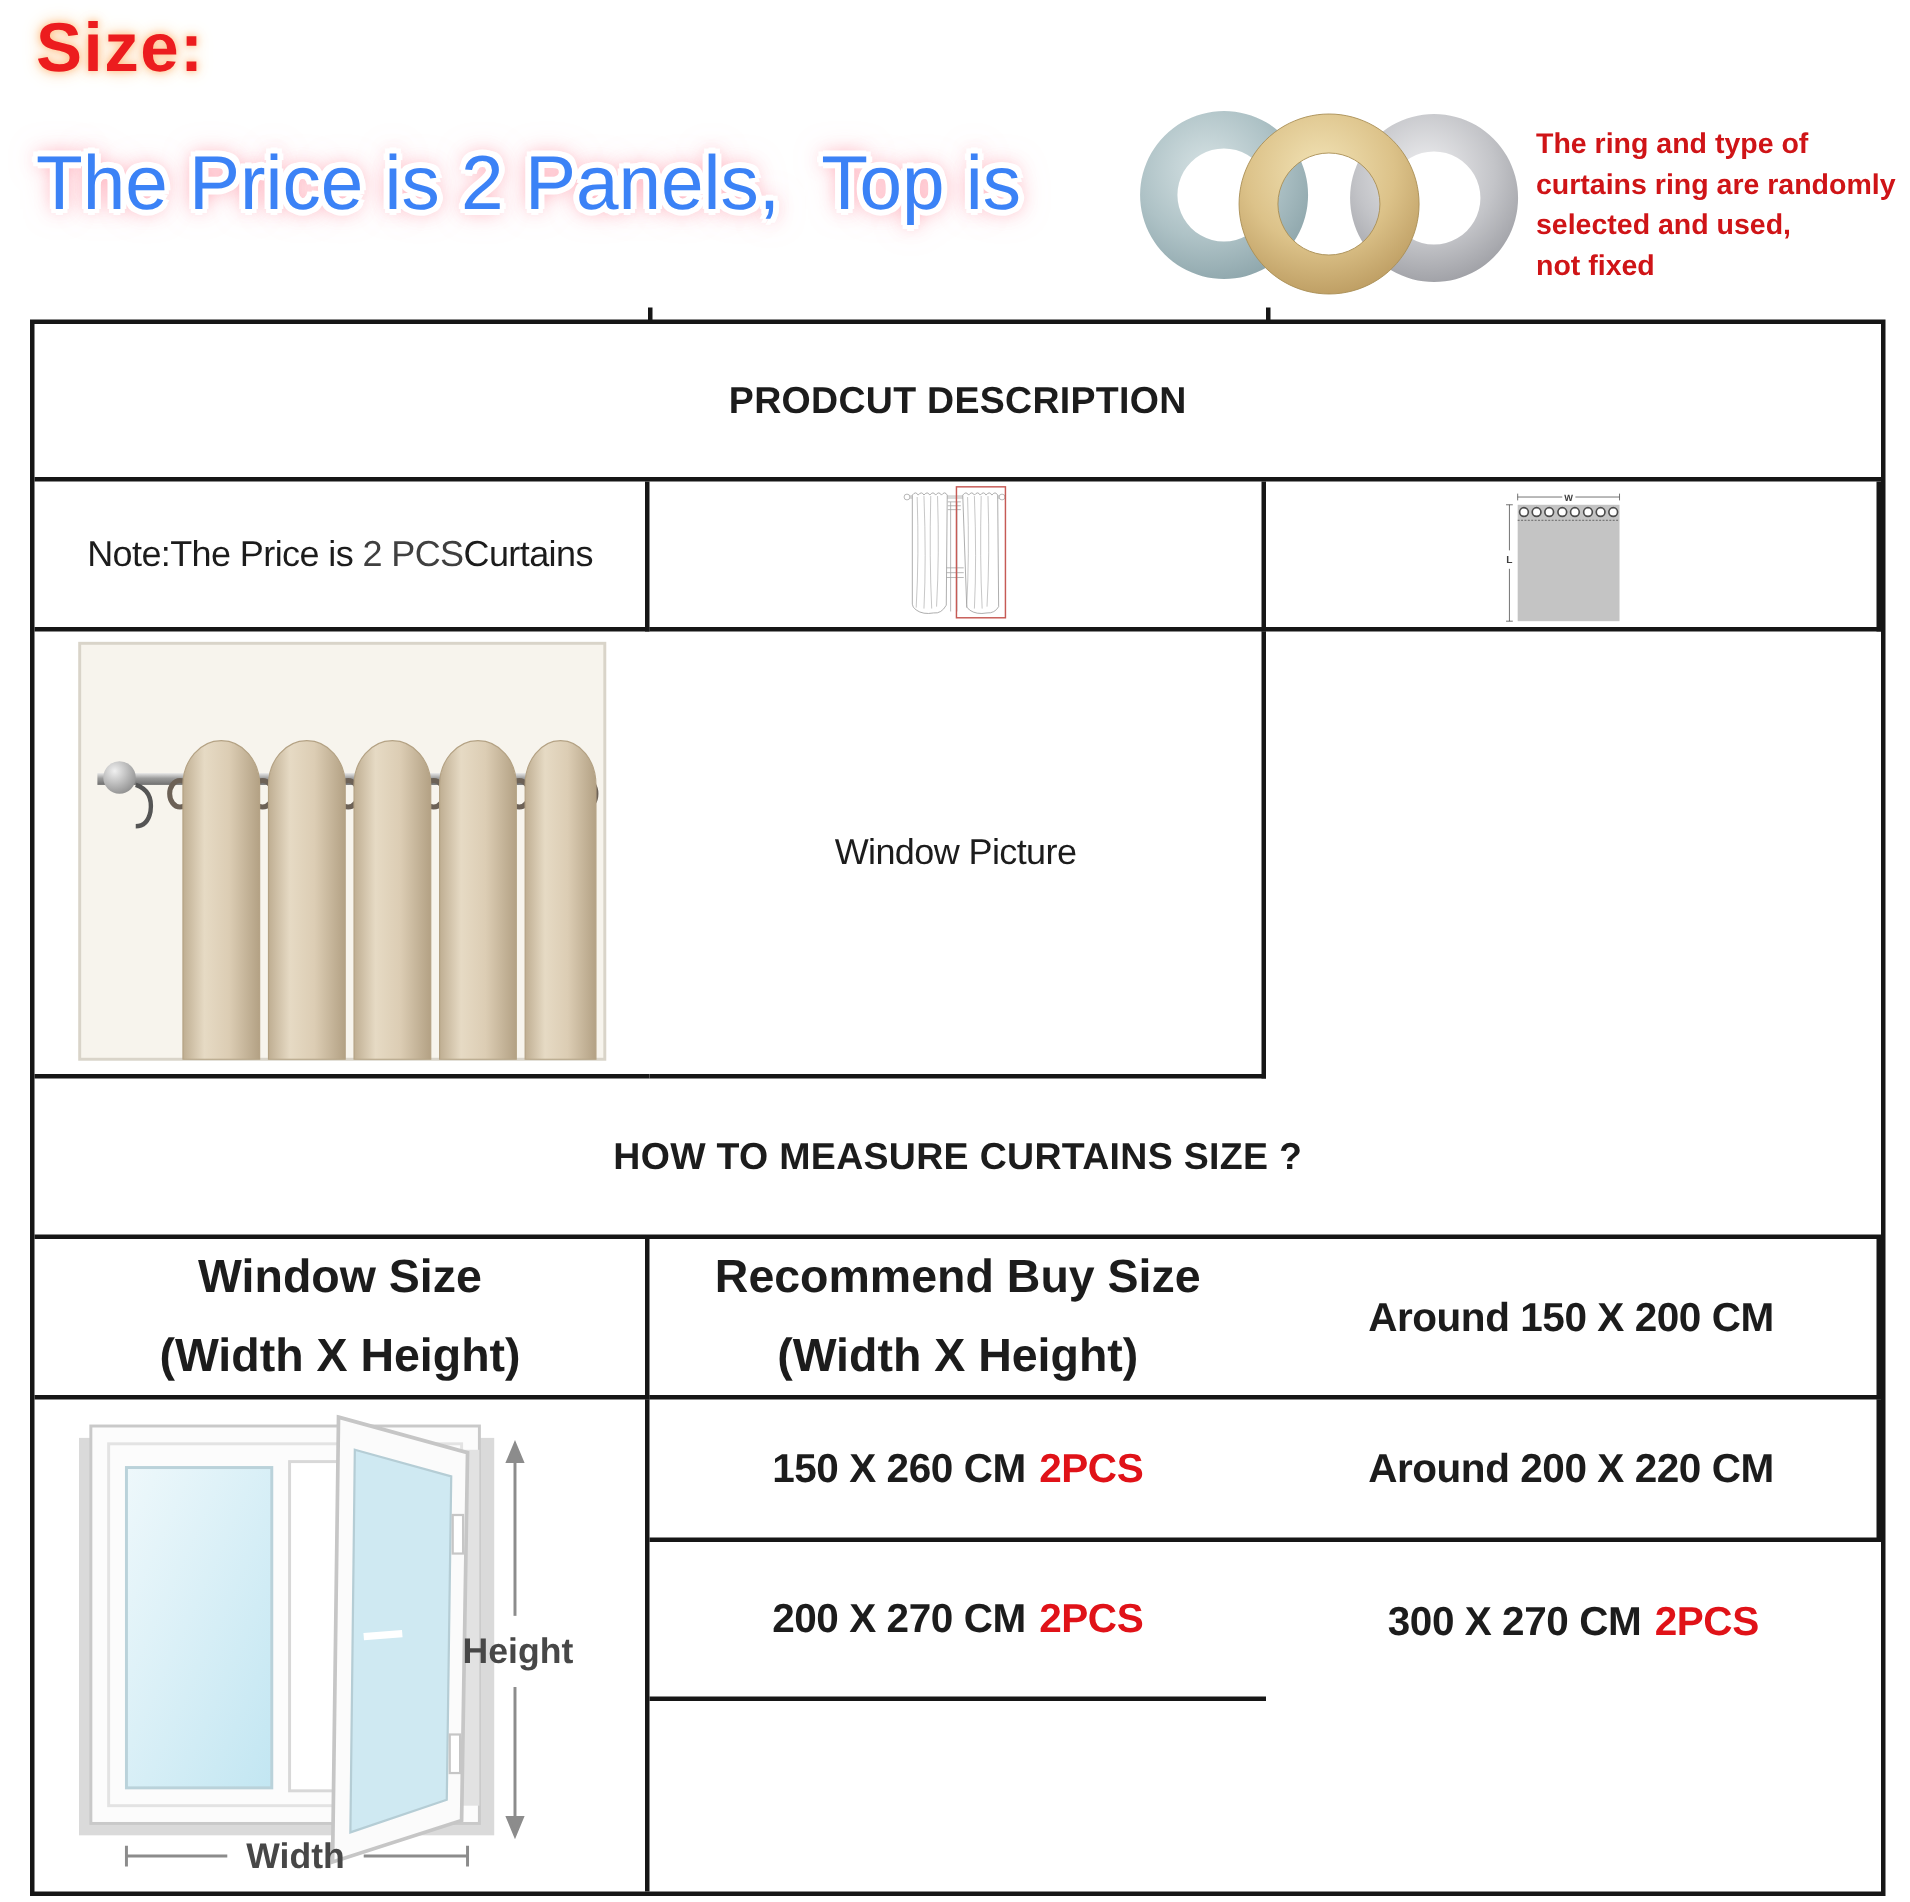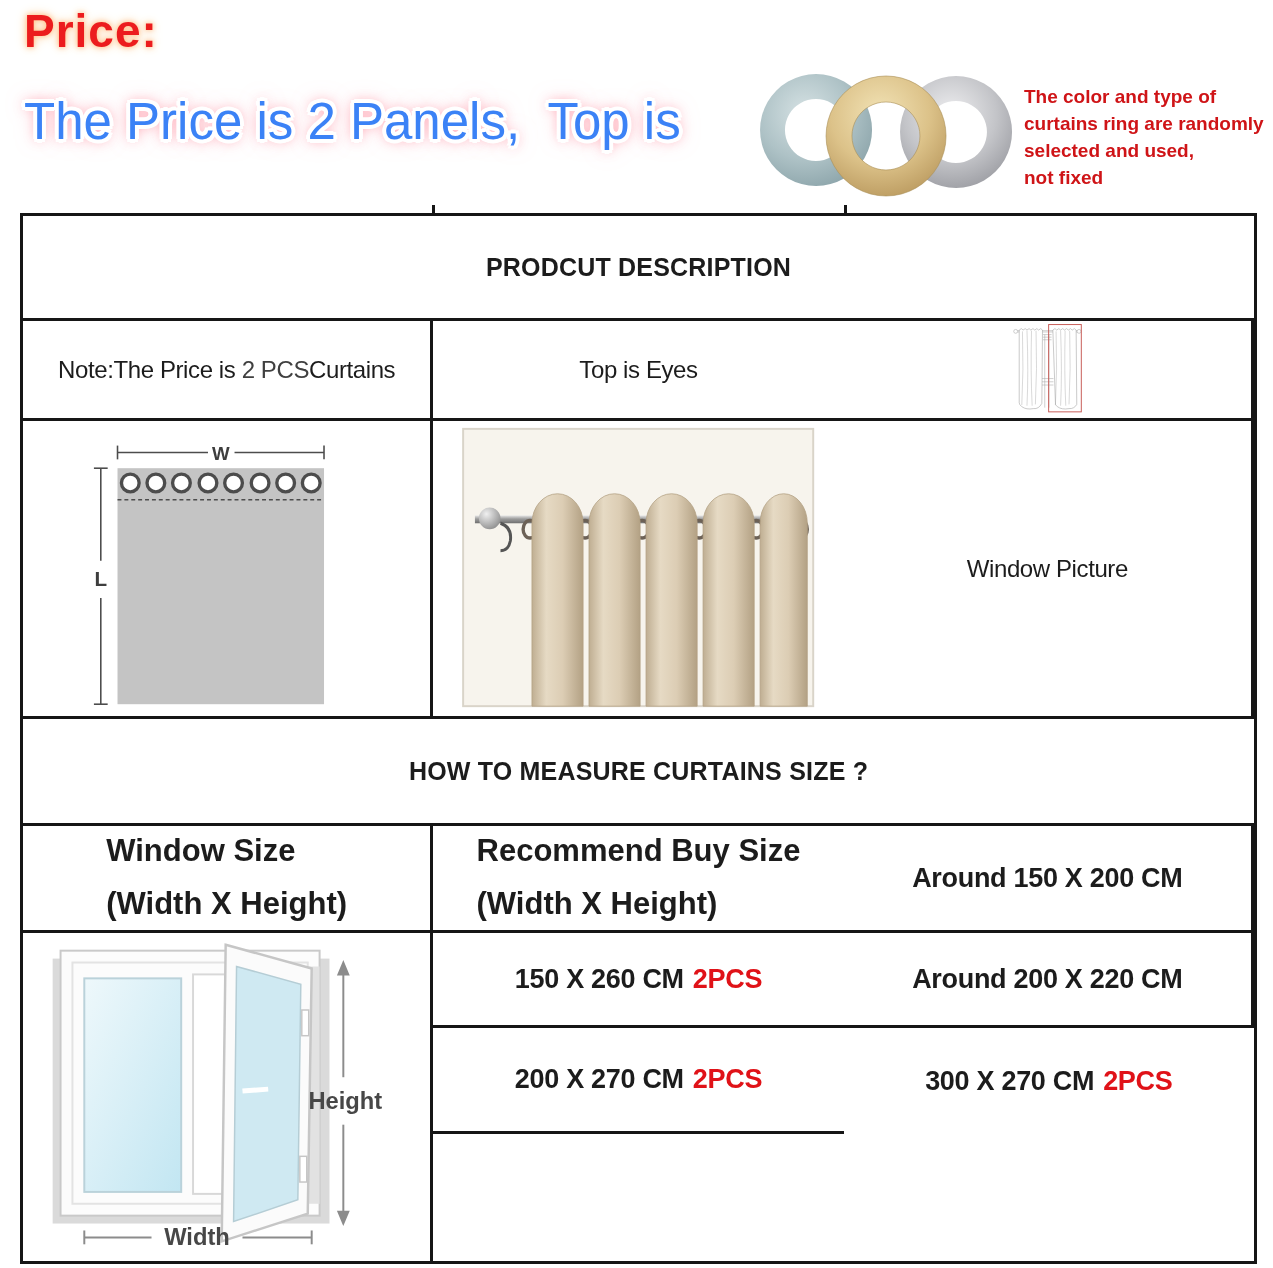--- a/index.html
+++ b/index.html
@@ -33,41 +33,41 @@
     box-sizing:border-box;border:3px solid #161616;background:#fff;
     display:grid;
     grid-template-columns:1fr 1fr 1fr;
     grid-template-rows:105px 100px 298px 107px 107px 95px 106px 1fr;
   }
   .tick{position:absolute;width:3px;height:9px;background:#161616;top:-11px;}
   .tick.t1{left:409px;} .tick.t2{left:821px;}
 
   .cell{
     box-sizing:border-box;border-right:3px solid #161616;border-bottom:3px solid #161616;
-    display:flex;align-items:center;justify-content:center;
+    display:flex;align-items:center;justify-content:center;text-align:center;
     color:#1c1c1c;position:relative;overflow:hidden;
   }
   .cell.last-col{border-right:none;}
   .cell.no-bottom{border-bottom:none;}
   .cell.span-all{grid-column:1 / -1;}
   .bigtitle{font-size:25px;font-weight:bold;letter-spacing:0.2px;}
   .colhead{font-size:24px;font-weight:normal;letter-spacing:-0.4px;}
   .colhead .red{color:#404040;}
   .two-line{line-height:1.7;font-size:31px;font-weight:bold;}
   .size-text{font-size:27px;font-weight:bold;letter-spacing:-0.3px;}
   .size-text .red{color:#e01218;margin-left:9px;}
   .windowcell{grid-row:6 / span 3;}
   .illus{width:100%;height:100%;display:block;}
 </style>
 </head>
 <body>
 
 <div id="page">
 
-  <div class="note-heading">Price:</div>
+  <div class="note-heading">Size:</div>
   <div class="price-line">The Price is 2 Panels,  Top is</div>
 
   <div class="rings-wrap">
     <svg class="illus" viewBox="0 0 268 144">
       <defs>
         <radialGradient id="gBlue" cx="40%" cy="35%" r="75%">
           <stop offset="0%" stop-color="#d6e2e4"></stop>
             <stop offset="55%" stop-color="#aec2c6"></stop>
             <stop offset="100%" stop-color="#87a0a6"></stop>
         </radialGradient>
@@ -82,38 +82,37 @@
             <stop offset="100%" stop-color="#b8975c"></stop>
         </radialGradient>
       </defs>
       <path fill="url(#gBlue)" fill-rule="evenodd" d="M64,10 a56,56 0 1 0 0.1,0 Z M64,35 a31,31 0 1 1 -0.1,0 Z"></path>
       <path fill="url(#gSilver)" fill-rule="evenodd" d="M204,12 a56,56 0 1 0 0.1,0 Z M204,37 a31,31 0 1 1 -0.1,0 Z"></path>
       <path fill="url(#gGold)" stroke="#a98f55" stroke-width="0.6" fill-rule="evenodd" d="M134,12 a60,60 0 1 0 0.1,0 Z M134,38 a34,34 0 1 1 -0.1,0 Z"></path>
     </svg>
   </div>
 
   <div class="ring-note">
-    <div>The color and type of</div>
+    <div>The ring and type of</div>
     <div>curtains ring are randomly</div>
     <div>selected and used,</div>
     <div>not fixed</div>
   </div>
 
   <div class="ptable">
     <div class="tick t1"></div>
     <div class="tick t2"></div>
 
     <div class="cell span-all last-col bigtitle">PRODCUT DESCRIPTION</div>
 
     <div class="cell colhead">
       <span style="white-space:pre;">Note:The Price is </span>
         <span class="red">2 PCS</span>
         <span>Curtains</span>
     </div>
-    <div class="cell colhead last-col">Top is Eyes</div>
 
     <div class="cell">
       <svg class="illus" viewBox="0 0 412 300">
         <g stroke="#a3a3a3" stroke-width="1.6" fill="none">
           <line x1="112" y1="30" x2="298" y2="30"></line>
           <line x1="112" y1="34" x2="298" y2="34"></line>
           <circle cx="107" cy="32" r="6" fill="#fff"></circle>
           <circle cx="303" cy="32" r="6" fill="#fff"></circle>
 
           <line x1="191" y1="42" x2="218" y2="42"></line>

